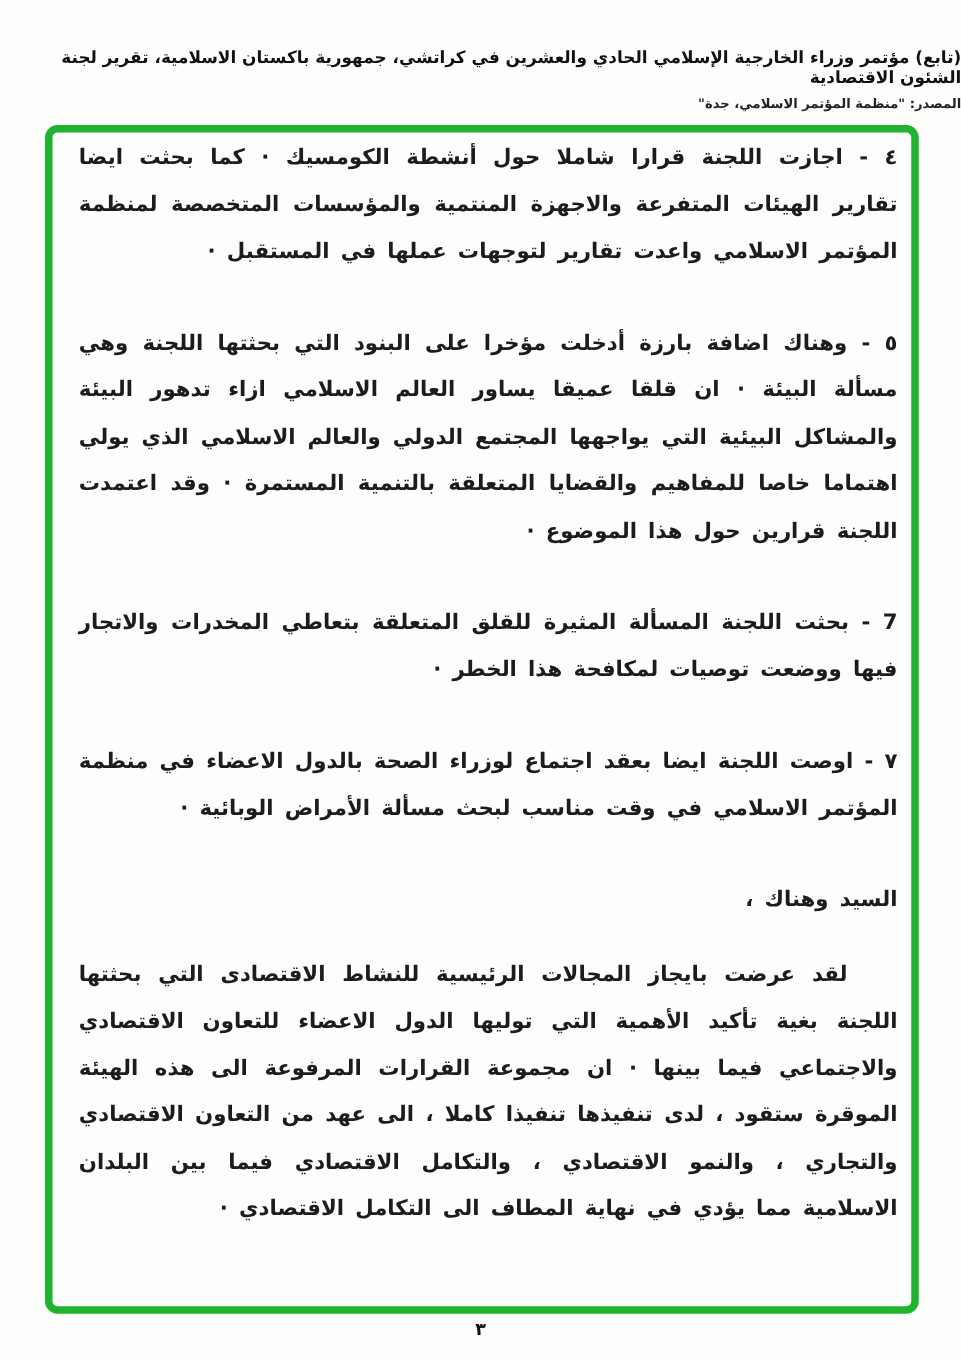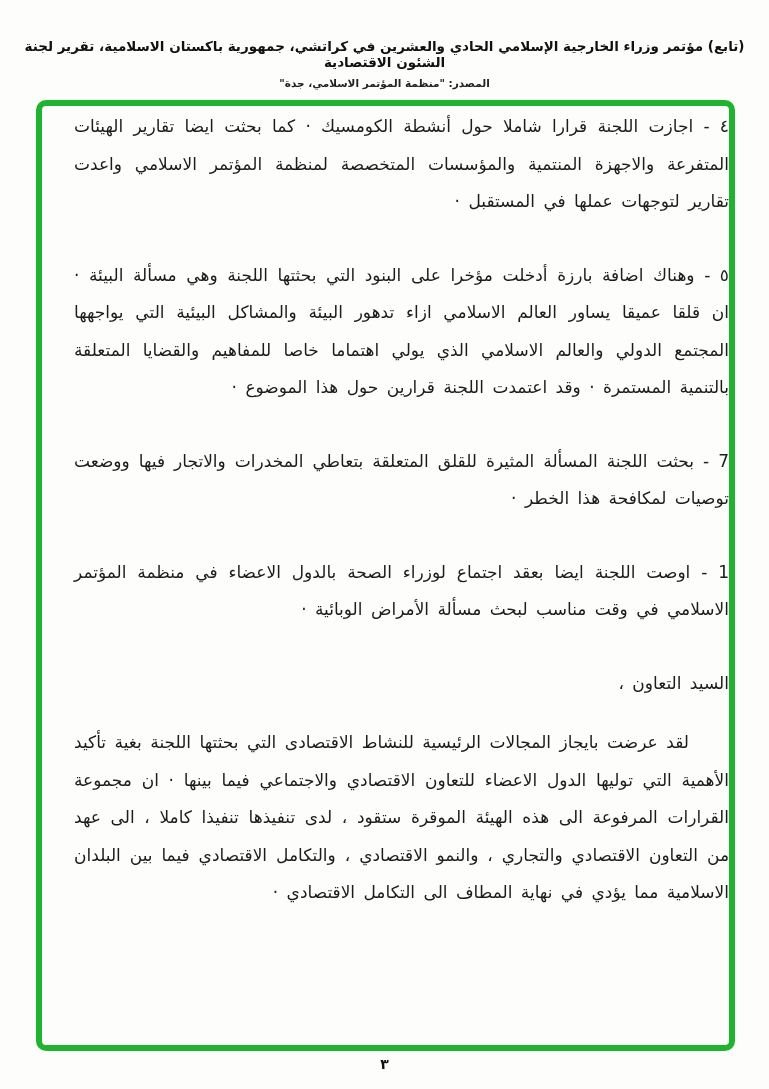--- a/index.html
+++ b/index.html
@@ -13,21 +13,21 @@
     background: #fdfdfb;
     font-family: "DejaVu Sans", sans-serif;
     color: #151515;
     overflow: hidden;
   }
   .scan-header {
     position: absolute;
     top: 38px;
     left: 0;
     right: 0;
-    text-align: center;
+    text-align: right;
     direction: rtl;
   }
   .scan-header .title-line {
     font-size: 13.5px;
     font-weight: 700;
     letter-spacing: 0;
     color: #111;
   }
   .scan-header .source-line {
     font-size: 10.5px;
@@ -43,27 +43,27 @@
     height: 951px;
     box-sizing: border-box;
     border: 6px solid #1fb32f;
     border-radius: 10px;
     background: transparent;
     pointer-events: none;
   }
   .doc-body {
     position: absolute;
     top: 108px;
-    right: 40px;
+    right: 51px;
     width: 655px;
     direction: rtl;
     text-align: justify;
     font-size: 17px;
     line-height: 37.5px;
-    font-weight: 400;
+    font-weight: 700;
     color: #1c1c1c;
     word-spacing: 3px;
   }
   .doc-body p {
     margin: 0 0 36px 0;
   }
   .doc-body p.salutation {
     margin: 28px 0 22px 0;
     text-align: right;
   }
@@ -89,20 +89,20 @@
   <div class="title-line">(تابع) مؤتمر وزراء الخارجية الإسلامي الحادي والعشرين في كراتشي، جمهورية باكستان الاسلامية، تقرير لجنة الشئون الاقتصادية</div>
   <div class="source-line">المصدر: "منظمة المؤتمر الاسلامي، جدة"</div>
 </header>
 
 <div class="highlight-box"></div>
 
 <main class="doc-body">
   <p>٤ - اجازت اللجنة قرارا شاملا حول أنشطة الكومسيك · كما بحثت ايضا تقارير الهيئات المتفرعة والاجهزة المنتمية والمؤسسات المتخصصة لمنظمة المؤتمر الاسلامي واعدت تقارير لتوجهات عملها في المستقبل ·</p>
   <p>٥ - وهناك اضافة بارزة أدخلت مؤخرا على البنود التي بحثتها اللجنة وهي مسألة البيئة · ان قلقا عميقا يساور العالم الاسلامي ازاء تدهور البيئة والمشاكل البيئية التي يواجهها المجتمع الدولي والعالم الاسلامي الذي يولي اهتماما خاصا للمفاهيم والقضايا المتعلقة بالتنمية المستمرة · وقد اعتمدت اللجنة قرارين حول هذا الموضوع ·</p>
   <p>7 - بحثت اللجنة المسألة المثيرة للقلق المتعلقة بتعاطي المخدرات والاتجار فيها ووضعت توصيات لمكافحة هذا الخطر ·</p>
-  <p>1 - اوصت اللجنة ايضا بعقد اجتماع لوزراء الصحة بالدول الاعضاء في منظمة المؤتمر الاسلامي في وقت مناسب لبحث مسألة الأمراض الوبائية ·</p>
-  <p class="salutation">السيد التعاون ،</p>
+  <p>٧ - اوصت اللجنة ايضا بعقد اجتماع لوزراء الصحة بالدول الاعضاء في منظمة المؤتمر الاسلامي في وقت مناسب لبحث مسألة الأمراض الوبائية ·</p>
+  <p class="salutation">السيد وهناك ،</p>
   <p class="closing">لقد عرضت بايجاز المجالات الرئيسية للنشاط الاقتصادى التي بحثتها اللجنة بغية تأكيد الأهمية التي توليها الدول الاعضاء للتعاون الاقتصادي والاجتماعي فيما بينها · ان مجموعة القرارات المرفوعة الى هذه الهيئة الموقرة ستقود ، لدى تنفيذها تنفيذا كاملا ، الى عهد من التعاون الاقتصادي والتجاري ، والنمو الاقتصادي ، والتكامل الاقتصادي فيما بين البلدان الاسلامية مما يؤدي في نهاية المطاف الى التكامل الاقتصادي ·</p>
 </main>
 
 <footer class="page-footer">
   <span>٣</span>
 </footer>
 
 </body></html>

